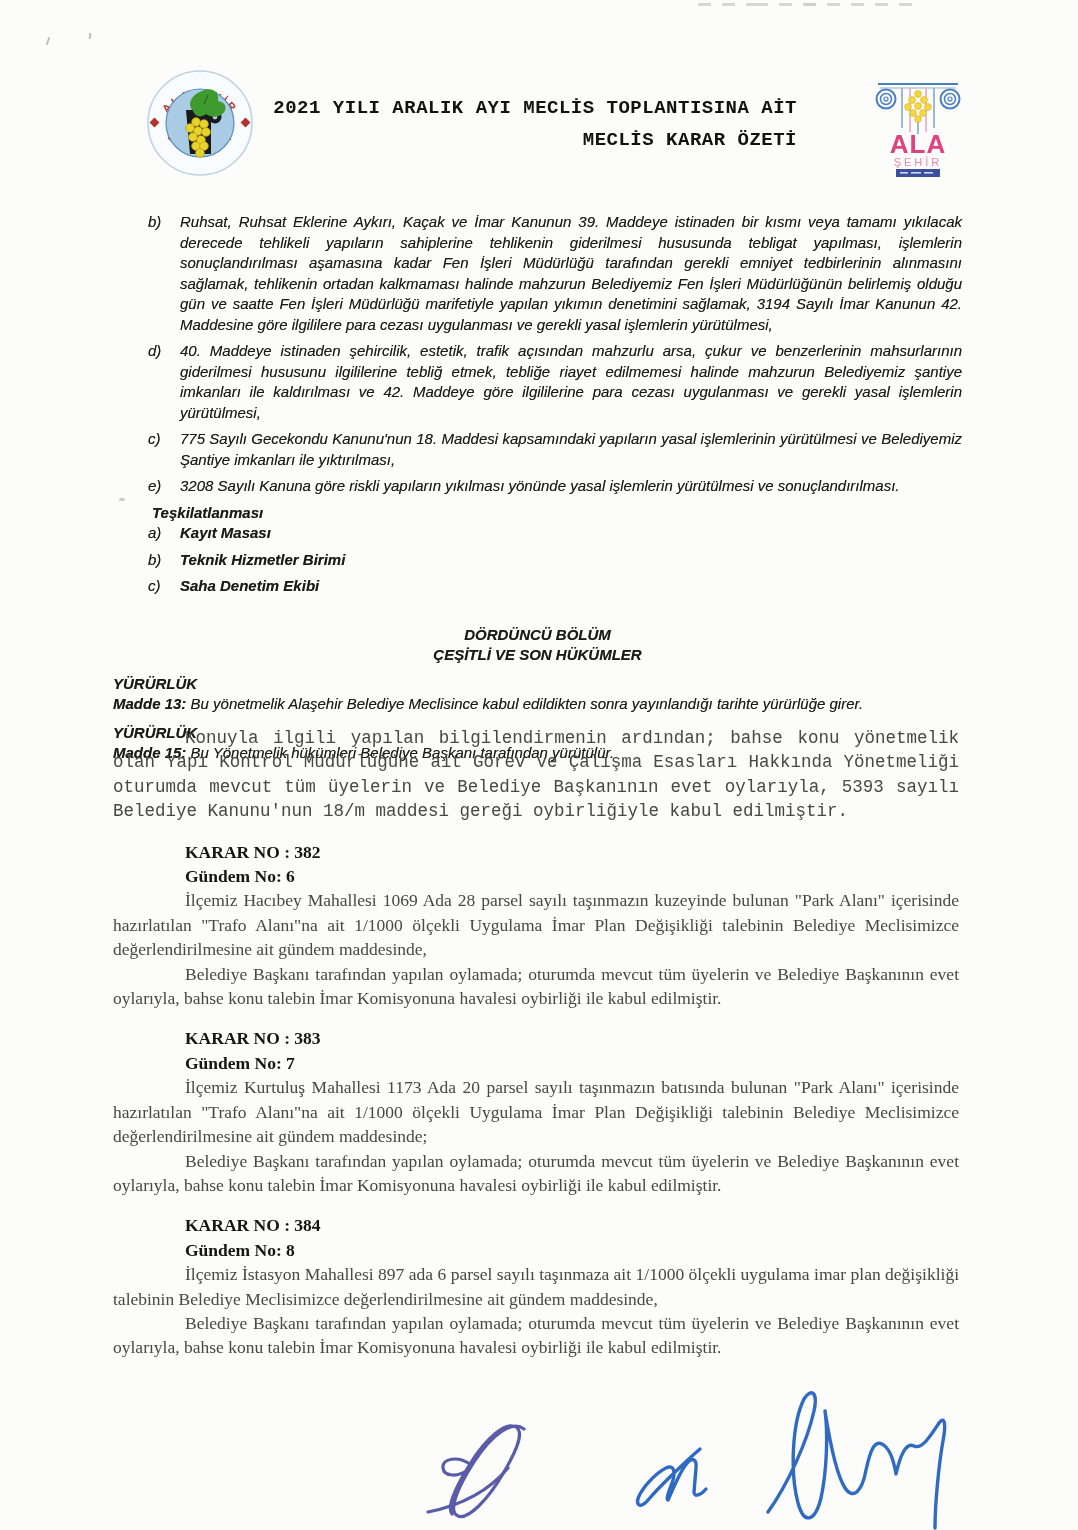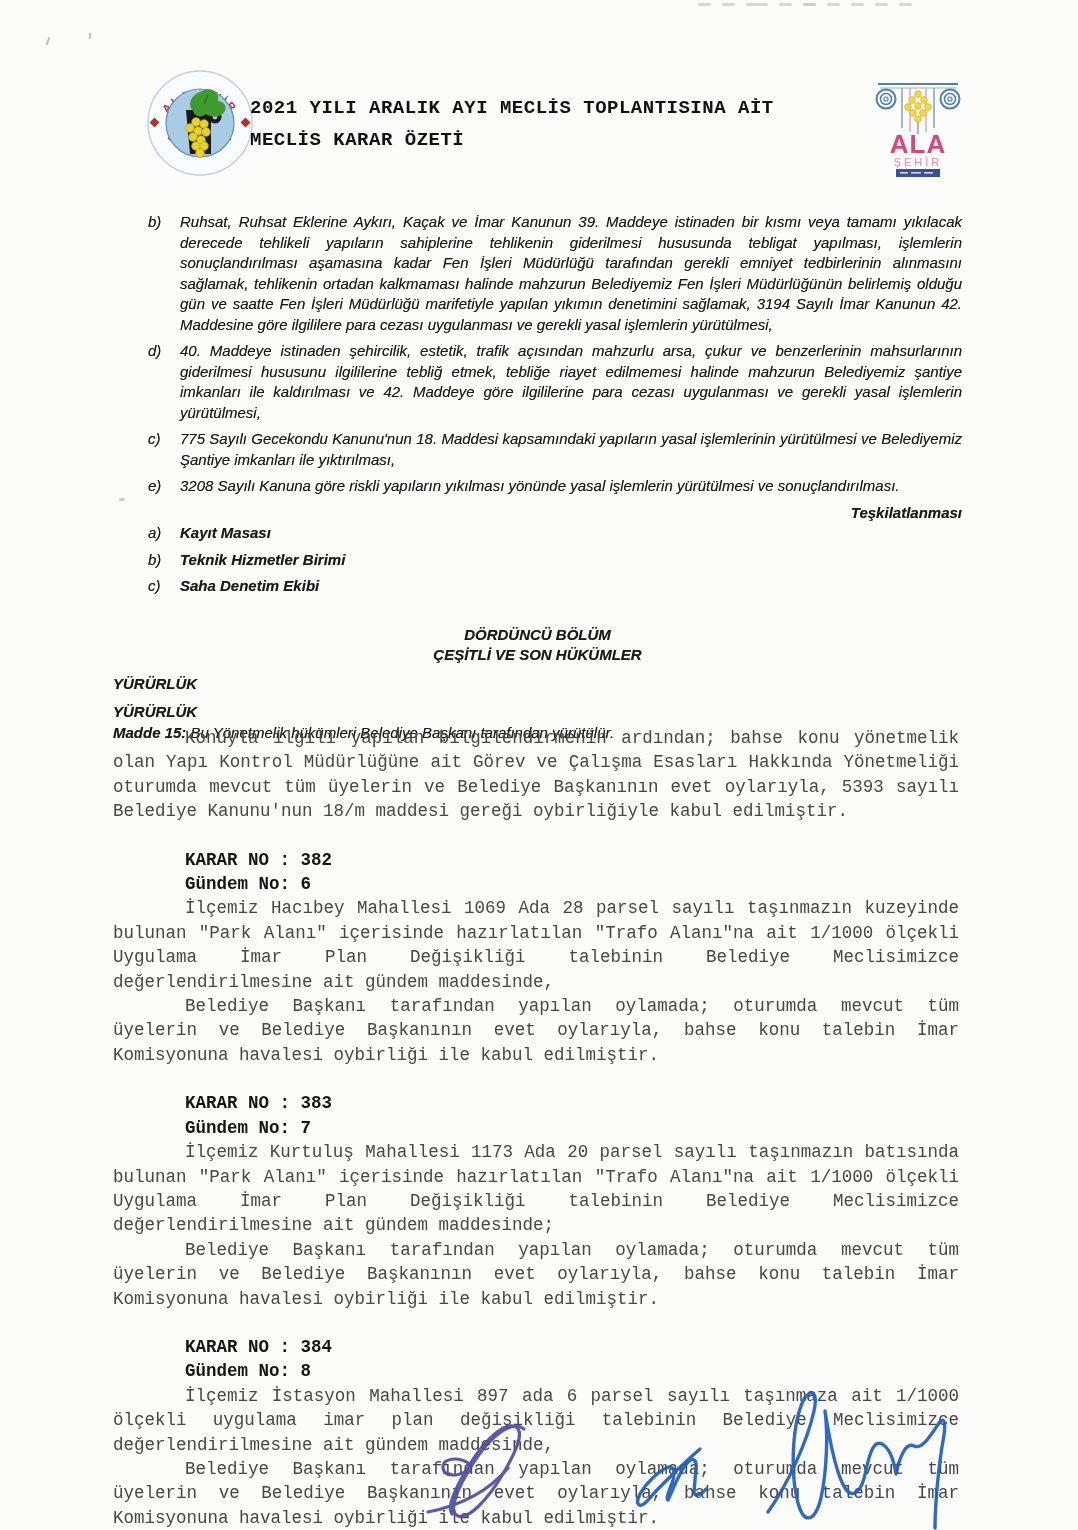--- a/index.html
+++ b/index.html
@@ -8,41 +8,41 @@
   
   .bleed{position:absolute;left:698px;top:3px;display:flex;gap:11px;}
   .bleed i{display:block;width:13px;height:3px;background:#d6d6d3;border-radius:1px;}
   .bleed i:nth-child(3){width:22px}.bleed i:nth-child(5){background:#cfcfcc}
   .art{position:absolute;background:#bdbdb9;}
   .art1{left:47px;top:37px;width:2px;height:8px;transform:rotate(20deg);}
   .art2{left:89px;top:33px;width:2px;height:6px;transform:rotate(8deg);}
   .art3{left:119px;top:498px;width:6px;height:3px;border-radius:2px;background:#ccccc8;}
   
   .logo-left{position:absolute;left:146px;top:64px;}
-  .title{position:absolute;left:250px;top:92px;width:565px;text-align:left;
+  .title{position:absolute;left:232px;top:92px;width:565px;text-align:right;
          font-family:"Liberation Mono","DejaVu Sans Mono",monospace;font-weight:bold;
          font-size:19px;line-height:32px;letter-spacing:.5px;color:#121212;}
   .logo-right{position:absolute;left:870px;top:74px;}
   
   .reg{position:absolute;left:113px;top:212px;width:849px;font-style:italic;font-size:15px;
        line-height:20.5px;color:#1a1a1a;text-shadow:0 0 .4px rgba(0,0,0,.5);}
   .ri{display:flex;margin-bottom:6px;padding-left:35px;}
   .ltr{width:32px;flex:none;}
   .itx{flex:1;text-align:justify;}
-  .org-head{margin-left:39px;font-weight:bold;text-align:right;}
+  .org-head{margin-left:39px;font-weight:bold;}
   .org .itx{text-align:left;font-weight:bold;}
   .cblock{margin-top:28px;text-align:center;font-weight:bold;}
   .sub-head{font-weight:bold;margin-top:8px;}
   .mlab{font-weight:bold;}
   
   .typed{position:absolute;left:113px;top:726px;width:846px;
          font-family:"Liberation Mono","DejaVu Sans Mono",monospace;
          font-size:17.5px;line-height:24.4px;color:#474747;}
   .tp{margin:0;text-align:justify;text-indent:72px;}
-  .decision{margin-top:24px;}
+  .decision{margin-top:16px;font-family:Liberation Serif, serif;}
   .kno{font-weight:bold;margin-left:72px;color:#151515;}
   .sigs{position:absolute;left:393px;top:1373px;pointer-events:none;}
 </style>
 </head>
 <body>
 
 <div class="page">
 
   <div class="bleed">
     <i></i>
@@ -172,20 +172,21 @@
       <span class="ltr">c)</span>
       <div class="itx">Saha Denetim Ekibi</div>
     </div>
 
     <div class="cblock">
       <div>DÖRDÜNCÜ BÖLÜM</div>
       <div>ÇEŞİTLİ VE SON HÜKÜMLER</div>
     </div>
 
     <div class="sub-head">YÜRÜRLÜK</div>
+    <div class="madde"><span class="mlab">Madde 13:</span><span> Bu yönetmelik Alaşehir Belediye Meclisince kabul edildikten sonra yayınlandığı tarihte yürürlüğe girer.</span></div>
     <div class="sub-head">YÜRÜRLÜK</div>
     <div class="madde"><span class="mlab">Madde 15:</span><span> Bu Yönetmelik hükümleri Belediye Başkanı tarafından yürütülür.</span></div>
   </div>
 
   <div class="typed">
     <p class="tp">Konuyla ilgili yapılan bilgilendirmenin ardından; bahse konu yönetmelik olan Yapı Kontrol Müdürlüğüne ait Görev ve Çalışma Esasları Hakkında Yönetmeliği oturumda mevcut tüm üyelerin ve Belediye Başkanının evet oylarıyla, 5393 sayılı Belediye Kanunu'nun 18/m maddesi gereği oybirliğiyle kabul edilmiştir.</p>
 
     <div class="decision">
       <div class="kno">KARAR NO : 382</div>
       <div class="kno">Gündem No: 6</div>

